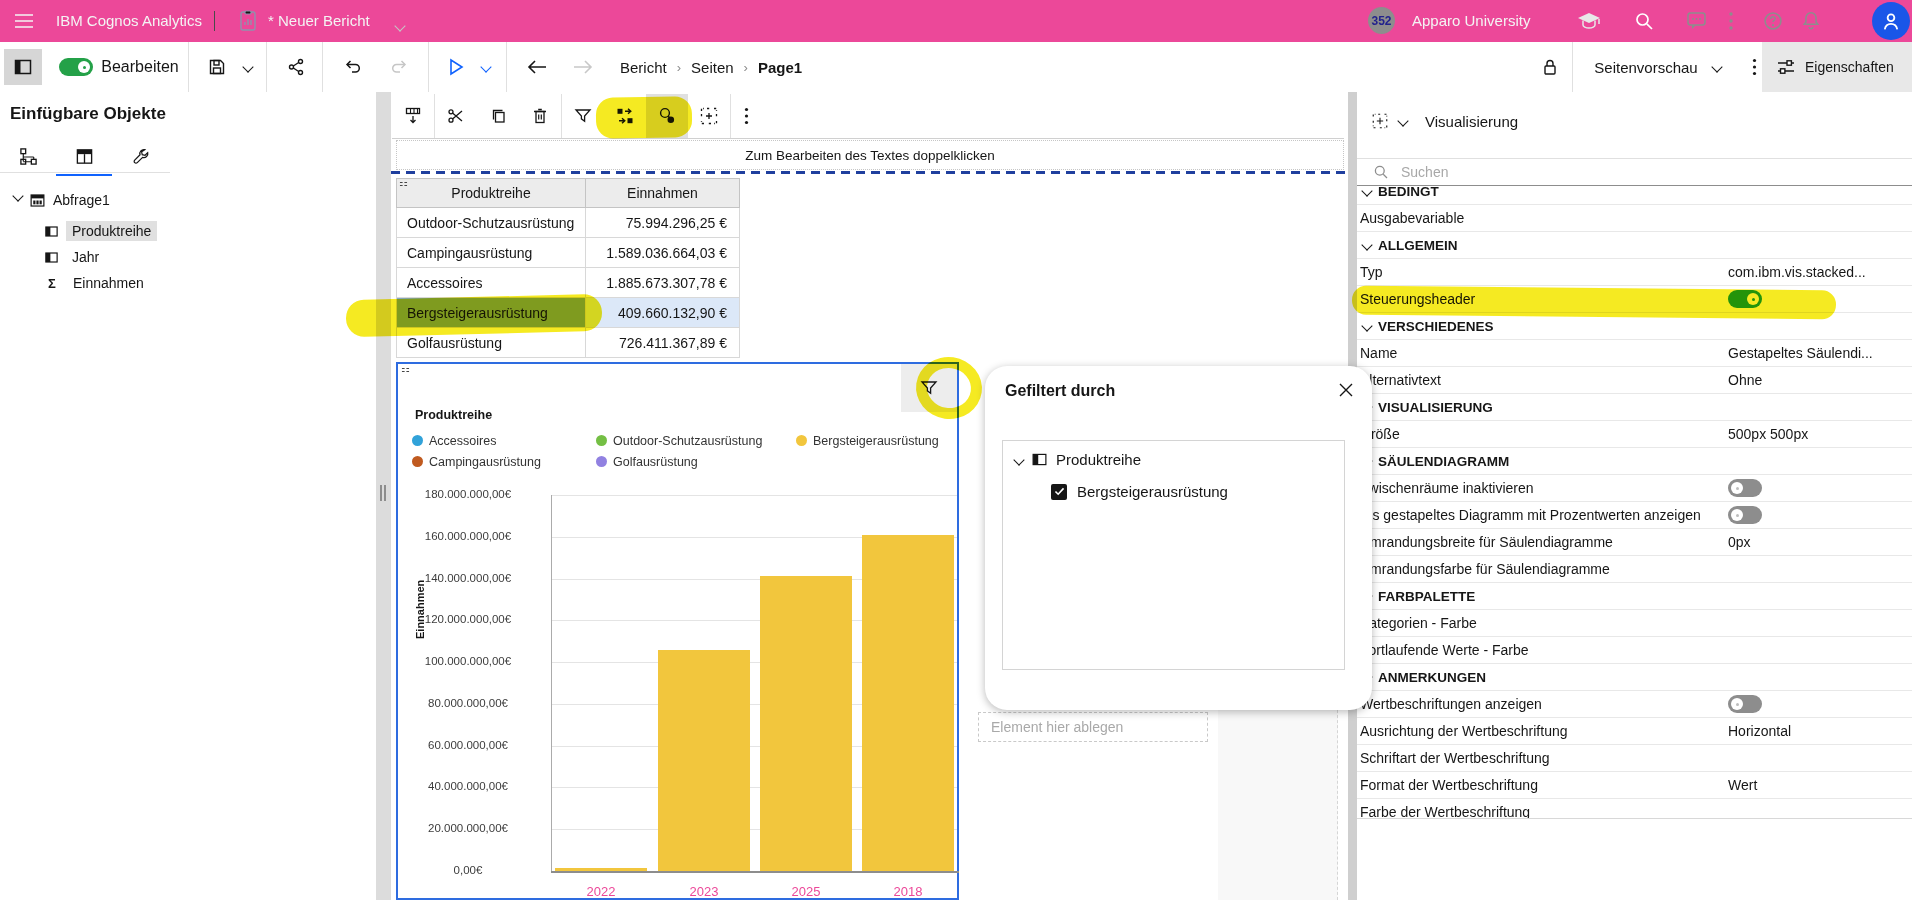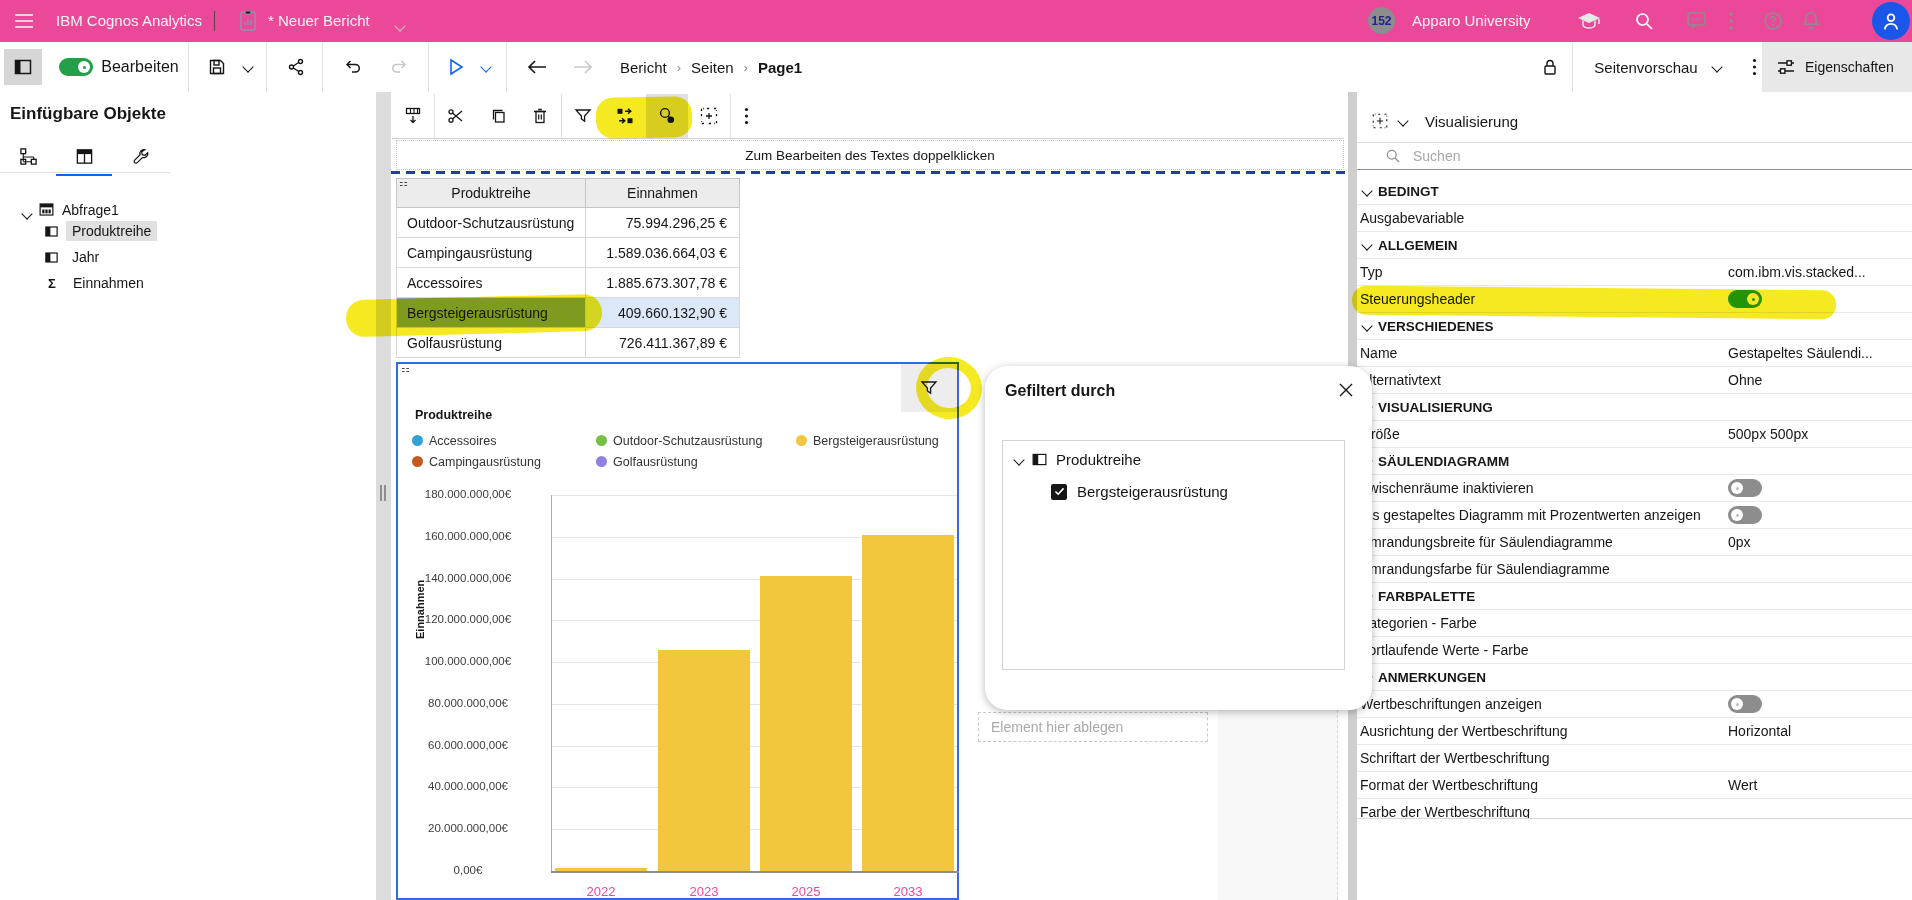--- a/index.html
+++ b/index.html
@@ -29,21 +29,21 @@
   .chev{display:inline-block;width:7px;height:7px;border-left:1.5px solid #161616;border-bottom:1.5px solid #161616;transform:rotate(-45deg);}
   .props-btn{position:absolute;left:1762px;top:0;width:150px;height:50px;background:#e8e8e8;display:flex;align-items:center;gap:9px;padding-left:14px;box-sizing:border-box;font-size:14px;}
   
   .leftpanel{position:absolute;left:0;top:92px;width:376px;height:808px;background:#fff;border-right:1px solid #e0e0e0;}
   .lp-title{position:absolute;left:10px;top:12px;font-size:17px;font-weight:bold;}
   .lp-tabs{position:absolute;left:0;top:46px;width:376px;height:36px;}
   .lp-tab{position:absolute;top:0;width:56px;height:36px;display:flex;align-items:center;justify-content:center;border-bottom:2px solid transparent;cursor:pointer;}
   .lp-tab.active{border-bottom:2px solid #0f62fe;}
   .lp-tabline{position:absolute;left:0;top:34px;width:170px;height:1px;background:#e0e0e0;}
   .tree{position:absolute;left:0;top:100px;width:376px;font-size:14px;}
-  .tree-root{display:flex;align-items:flex-end;gap:7px;height:26px;margin-left:23px;}
+  .tree-root{display:flex;align-items:flex-start;gap:7px;height:26px;padding-left:14px;}
   .tree-item{display:flex;align-items:center;gap:7px;height:26px;padding-left:44px;cursor:pointer;}
   .tree-item .lbl{padding:2px 6px;}
   .tree-item.selected .lbl{background:#e0e0e0;}
   .sigma{font-size:13px;font-weight:bold;width:16px;text-align:center;}
   
   .lstrip{position:absolute;left:376px;top:92px;width:15px;height:808px;background:#dcdcdc;}
   .lstrip .handle{position:absolute;left:4px;top:393px;width:2px;height:16px;background:#8d8d8d;box-shadow:4px 0 0 #8d8d8d;}
   .canvas{position:absolute;left:391px;top:92px;width:957px;height:808px;background:#fff;}
   .obj-toolbar{position:absolute;left:1px;top:2px;width:952px;height:44px;background:#fff;border-bottom:1px solid #d0d0d0;display:flex;align-items:center;}
   .oicon{width:42px;height:44px;display:flex;align-items:center;justify-content:center;cursor:pointer;}
@@ -85,21 +85,21 @@
   .dialog{position:absolute;left:985px;top:366px;width:387px;height:344px;background:#fff;box-shadow:0 2px 8px rgba(0,0,0,.28);z-index:30;border-radius:22px;}
   .dlg-title{position:absolute;left:20px;top:16px;font-size:16px;font-weight:bold;}
   .dlg-close{position:absolute;right:16px;top:14px;width:20px;height:20px;cursor:pointer;}
   .dlg-box{position:absolute;left:17px;top:74px;width:341px;height:228px;border:1px solid #d4d4d4;}
   .dlg-row1{position:absolute;left:12px;top:10px;display:flex;align-items:center;gap:8px;font-size:15px;}
   .dlg-row2{position:absolute;left:48px;top:42px;display:flex;align-items:center;gap:10px;font-size:15px;}
   .checkbox{width:16px;height:16px;background:#161616;border-radius:2px;display:flex;align-items:center;justify-content:center;}
   
   .rpanel{position:absolute;left:1357px;top:92px;width:555px;height:808px;background:#fff;}
   .rp-head{position:absolute;left:0;top:0;width:555px;height:58px;display:flex;align-items:center;gap:10px;padding-left:14px;box-sizing:border-box;font-size:15px;}
-  .rp-search{position:absolute;left:0;top:50px;width:555px;height:28px;border-top:1px solid #e0e0e0;border-bottom:1px solid #8d8d8d;display:flex;align-items:center;gap:12px;padding-left:28px;box-sizing:border-box;}
+  .rp-search{position:absolute;left:0;top:66px;width:555px;height:28px;border-top:1px solid #e0e0e0;border-bottom:1px solid #8d8d8d;display:flex;align-items:center;gap:12px;padding-left:16px;box-sizing:border-box;}
   .rp-search .ph{font-size:14px;color:#a8a8a8;}
   .props{position:absolute;left:0;top:86px;width:555px;height:640px;overflow:hidden;border-bottom:1px solid #d8d8d8;}
   .prow{position:relative;height:27px;border-bottom:1px solid #e8e8e8;display:flex;align-items:center;box-sizing:border-box;}
   .prow .plabel{font-size:14px;white-space:nowrap;padding-left:3px;}
   .prow.section .plabel{font-weight:bold;font-size:13.5px;padding-left:0;}
   .prow.section .schev{margin:0 7px 0 6px;}
   .pval{position:absolute;left:371px;font-size:14px;white-space:nowrap;}
   .ptoggle{position:absolute;left:371px;}
   
   .hl{position:absolute;background:#f5e90f;mix-blend-mode:multiply;opacity:.92;pointer-events:none;z-index:40;}
@@ -123,21 +123,21 @@
           <rect x="3" y="2" width="14" height="18" rx="2" stroke="#8f93ad" fill="none" stroke-width="1.4"></rect>
           <rect x="7" y="1" width="6" height="3" rx="1" fill="#161616" stroke="#8f93ad" stroke-width="1.2"></rect>
           <path d="M7 15v-3M10 15V9M13 15v-5" stroke="#8f93ad" stroke-width="1.4"></path>
         </svg>
     </div>
     <div class="ttl abs" style="left:268px;">* Neuer Bericht</div>
     <div class="abs" style="left:396px;top:16px;cursor:pointer;">
       <span class="chev" style="border-color:#c6c6c6;"></span>
     </div>
 
-    <div class="badge" style="left:1368px;top:7px;width:27px;height:27px;">152</div>
+    <div class="badge" style="left:1368px;top:7px;width:27px;height:27px;">352</div>
     <div class="ttl abs" style="left:1412px;">Apparo University</div>
     <div class="abs" style="left:1576px;top:10px;cursor:pointer;">
       <svg width="26" height="22" viewBox="0 0 26 22">
           <path d="M13 3L2 8l11 5 11-5z" fill="#e8e8e8"></path>
           <path d="M7 10.5V15c0 1.5 2.7 3 6 3s6-1.5 6-3v-4.5" stroke="#e8e8e8" fill="none" stroke-width="1.5"></path>
           <path d="M23 9v5" stroke="#e8e8e8" stroke-width="1.5"></path>
         </svg>
     </div>
     <div class="abs" style="left:1634px;top:11px;cursor:pointer;">
       <svg width="20" height="20" viewBox="0 0 20 20">
@@ -506,21 +506,21 @@
           <div class="ytick" style="left: 10px; top: 500px;">0,00€</div>
           <div style="position: absolute; left: 153px; top: 131px; width: 1px; height: 376px; background: rgb(171, 171, 171);"></div>
           <div style="position: absolute; left: 153px; top: 507px; width: 408px; height: 2px; background: rgb(141, 141, 141);"></div>
           <div class="bar" style="left: 157px; top: 504px; width: 92px; height: 3px; background: rgb(242, 198, 61);"></div>
           <div class="xlab" style="left: 168px; top: 520px;">2022</div>
           <div class="bar" style="left: 260px; top: 286px; width: 92px; height: 221px; background: rgb(242, 198, 61);"></div>
           <div class="xlab" style="left: 271px; top: 520px;">2023</div>
           <div class="bar" style="left: 362px; top: 212px; width: 92px; height: 295px; background: rgb(242, 198, 61);"></div>
           <div class="xlab" style="left: 373px; top: 520px;">2025</div>
           <div class="bar" style="left: 464px; top: 171px; width: 92px; height: 336px; background: rgb(242, 198, 61);"></div>
-          <div class="xlab" style="left: 475px; top: 520px;">2033</div>
+          <div class="xlab" style="left: 475px; top: 520px;">2018</div>
         </div>
     </div>
 
     <div class="dropzone">
       <span>Element hier ablegen</span>
     </div>
     <div class="graycol"></div>
   </div>
 
   <div class="rdivider"></div>

